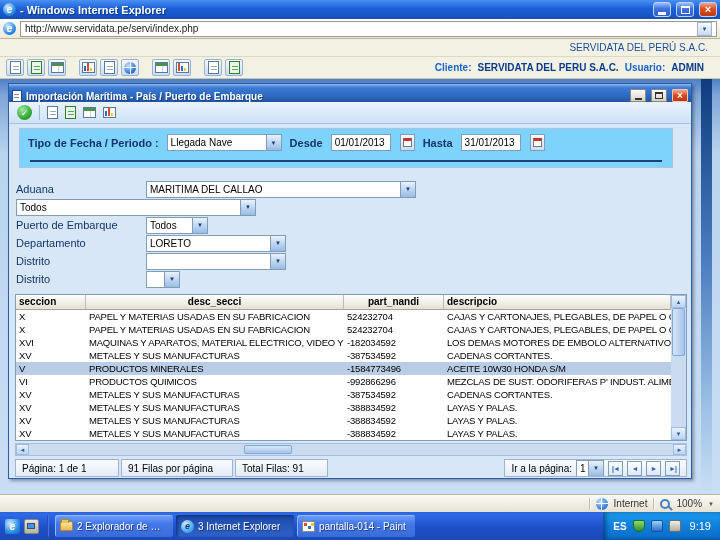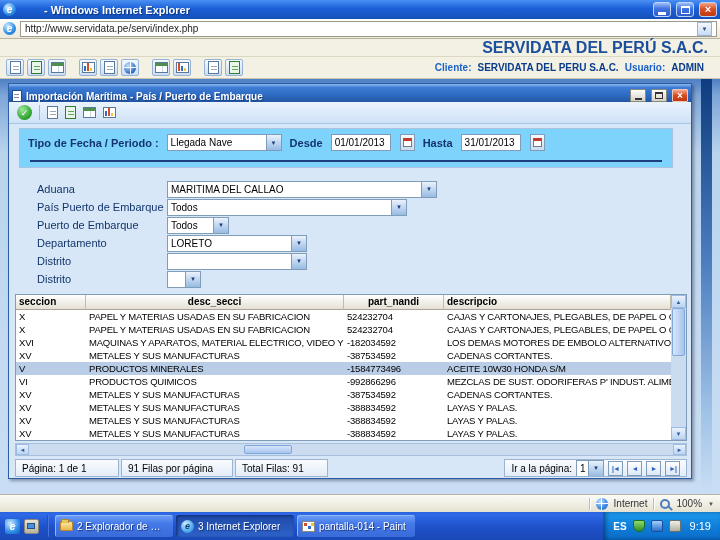--- a/index.html
+++ b/index.html
@@ -11,21 +11,21 @@
   }
   
   #titlebar { position:absolute; top:0; left:0; width:720px; height:19px;
     background:linear-gradient(#4A90F4 0%,#1C60D8 45%,#1550B8 100%);
     display:flex; align-items:center; padding:0 3px; gap:4px; }
   .ie-logo { width:13px; height:13px; border-radius:50%;
     background:radial-gradient(circle at 35% 30%,#CFEAFF,#2E8CE8 60%,#1260B8);
     color:#fff; font-size:10px; font-weight:bold; font-style:italic;
     display:flex; align-items:center; justify-content:center; line-height:1; }
   #title-text { color:#fff; font-weight:bold; font-size:11px; text-shadow:1px 1px 1px #0A3580; flex:1;
-    white-space:nowrap; overflow:hidden;margin-left:24px; }
+    white-space:nowrap; overflow:hidden; }
   .winbtn { width:18px; height:15px; border:1px solid #BCD4F8; border-radius:3px;
     display:flex; align-items:center; justify-content:center; margin-left:1px;
     background:linear-gradient(#9FBEF8 0%,#3E72E0 45%,#2E5ECC 100%); }
   .winbtn.close { background:linear-gradient(#F2A78A 0%,#DA5024 45%,#C03A10 100%);
     color:#fff; font-size:11px; font-weight:bold; line-height:1; }
   .glyph-min { width:8px; height:3px; background:#fff; margin-top:7px; }
   .glyph-max { width:9px; height:8px; border:1px solid #fff; border-top-width:2px; }
   
   #addressbar { position:absolute; top:19px; left:0; width:720px; height:20px;
     background:linear-gradient(#FDFDFB,#ECE9D8); border-bottom:1px solid #B8B4A0;
@@ -33,21 +33,21 @@
   #url-box { flex:1; height:16px; background:#fff; border:1px solid #9C9A8C;
     display:flex; align-items:center; padding:0 4px; font-size:10px; color:#222; gap:4px; }
   #url-box .url-text { flex:1; white-space:nowrap; overflow:hidden; }
   .mini-drop { width:15px; height:14px; display:flex; align-items:center; justify-content:center;
     background:linear-gradient(#F4F8FE,#C8DAF2); border:1px solid #9CB4D4; font-size:6px; color:#2A5080; }
   
   #menubar { position:absolute; top:39px; left:0; width:720px; height:18px;
     background:#F3F1E4; border-bottom:1px solid #DCD8C4;
     display:flex; align-items:center; padding:0 4px; font-size:11px; color:#111; }
   .menu-item { padding:1px 9px; cursor:default;margin-top:32px; }
-  #company { margin-left:auto; color:#1B4E9B; font-weight:bold; font-size:16px; padding-right:8px;padding-left:39px; }
+  #company { margin-left:auto; color:#1B4E9B; font-weight:normal; font-size:10px; padding-right:8px;padding-left:39px; }
   
   #apptoolbar { position:absolute; top:57px; left:0; width:720px; height:22px;
     background:#F3F1E4; border-bottom:1px solid #C8C4B0;
     display:flex; align-items:center; padding:0 6px; gap:3px; font-size:10px; }
   .ai { width:18px; height:17px; border:1px solid #98B2D4; border-radius:2px;
     background:linear-gradient(#F4F9FF,#CCDEF4); display:flex; align-items:center; justify-content:center; }
   .tb-gap { width:7px; }
   .ct-doc { width:11px; height:13px; background:#fff; border:1px solid #5A7898;
     background-image:linear-gradient(#9AA8B8,#9AA8B8),linear-gradient(#9AA8B8,#9AA8B8);
     background-size:6px 1px,6px 1px; background-position:2px 4px,2px 7px; background-repeat:no-repeat; }
@@ -113,21 +113,21 @@
     background:linear-gradient(#EAF2FC 0%,#C0D6F0 50%,#98BCE4 100%); border-left:1px solid #7F9DB9;
     display:flex; align-items:center; justify-content:center; font-size:6px; color:#1A3E78; }
   .select .sel-text { white-space:nowrap; overflow:hidden; }
   .w115{width:115px}.w270{width:270px}.w240{width:240px}.w130{width:140px}.w62{width:62px}.w34{width:34px}.w28{width:28px}
   .date-input { width:60px; height:17px; border:1px solid #7F9DB9; font-size:10px; padding:1px 3px;
     font-family:inherit; color:#000; background:#fff; }
   .calbtn { width:15px; height:17px; border:1px solid #7F9DB9; margin-left:1px;
     background:linear-gradient(#F8FAFD,#CADCF2); display:flex; align-items:center; justify-content:center; }
   .calbtn i { display:block; width:9px; height:9px; background:#fff; border:1px solid #777; border-top:3px solid #C0392B; }
   #filter-rows { position:absolute; top:96px; left:0; right:0; }
-  .frow { display:flex; align-items:center; height:18px; padding-left:28px; }
+  .frow { display:flex; align-items:center; height:18px; padding-left:7px; }
   .frow .flabel { width:130px; }
   
   #grid { position:absolute; top:210px; left:6px; width:672px; height:147px;
     border:1px solid #7F9DB9; background:#fff; overflow:hidden; }
   #grid-head { display:flex; height:15px; width:655px; }
   .hc { border-right:1px solid #C0BCB0; border-bottom:1px solid #A8A49C;
     background:linear-gradient(#FFFFFF,#E4E0D4); font-weight:bold; font-size:10px;
     padding:0 3px; line-height:14px; white-space:nowrap; overflow:hidden; color:#000; }
   .gc-sec{width:70px}.gc-desc{width:258px}.gc-part{width:100px}.gc-descr{width:227px}
   .hc.center{ text-align:center; }
@@ -365,21 +365,20 @@
       <div class="frow">
         <span class="flabel">Aduana</span>
         <div class="select w270">
           <span class="sel-text">MARITIMA DEL CALLAO</span>
           <span class="sel-arrow">
               <span>▼</span>
             </span>
         </div>
       </div>
       <div class="frow">
-        <span class="flabel">País Puerto de Embarque</span>
         <div class="select w240">
           <span class="sel-text">Todos</span>
           <span class="sel-arrow">
               <span>▼</span>
             </span>
         </div>
       </div>
       <div class="frow">
         <span class="flabel">Puerto de Embarque</span>
         <div class="select w62">

